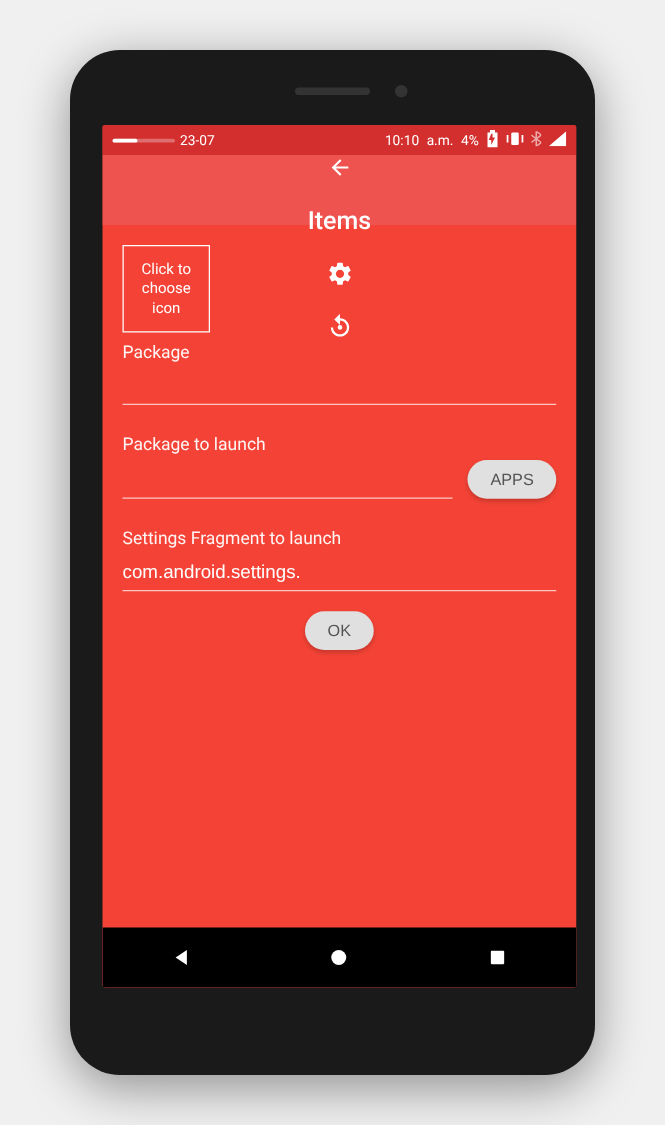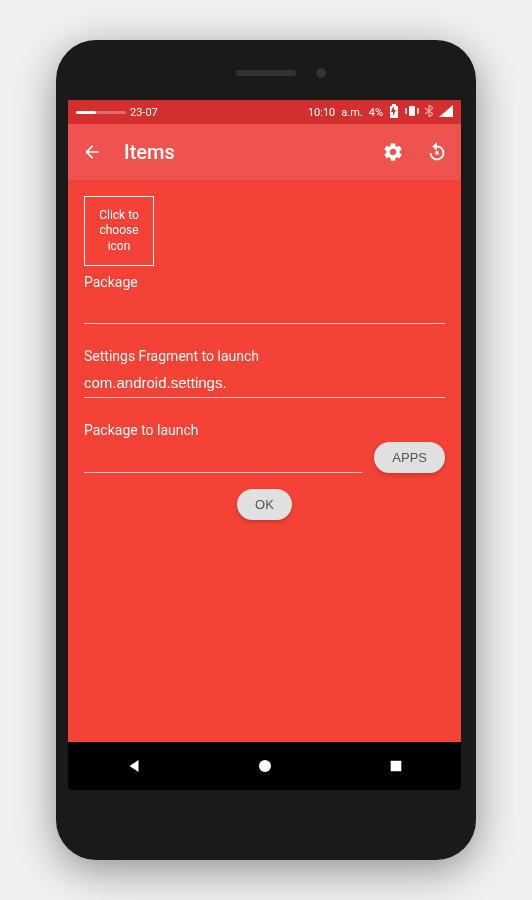--- a/index.html
+++ b/index.html
@@ -10,21 +10,21 @@
       font-family: Roboto, Arial, sans-serif;
       display: flex;
       align-items: center;
       justify-content: center;
     }
     .phone-frame {
       width: 420px;
       height: 820px;
       background: #1a1a1a;
       border-radius: 40px;
-      padding: 60px 15px 70px 12px;
+      padding: 60px 15px 70px 26px;
       position: relative;
       box-shadow: 0 10px 40px rgba(0,0,0,0.4);
     }
     .speaker {
       position: absolute;
       top: 30px;
       left: 50%;
       transform: translateX(-50%);
       width: 60px;
       height: 6px;
@@ -84,20 +84,21 @@
       border-radius: 2px;
     }
     .app-bar {
       height: 56px;
       background: #ef5350;
       display: flex;
       align-items: center;
       padding: 0 12px;
       gap: 20px;
       color: white;
+      flex-direction: column;
     }
     .app-bar-title {
       font-size: 20px;
       font-weight: 500;
       flex: 1;
     }
     .icon-btn {
       width: 24px;
       height: 24px;
       display: flex;
@@ -255,34 +256,34 @@
       <div class="top-row">
         <div class="icon-chooser">Click to choose icon</div>
       </div>
 
       <div>
         <div class="field-label">Package</div>
         <input class="field-input" value="" style="">
       </div>
 
       <div class="section">
-        <div class="field-label">Settings Fragment to launch</div>
-        <input class="field-input" value="com.android.settings." style="">
-      </div>
-
-      <div class="section">
         <div class="field-label">Package to launch</div>
         <div class="package-row">
           <div class="package-field">
             <input class="field-input" value="" style="">
           </div>
           <button class="pill-btn">APPS</button>
         </div>
       </div>
 
+      <div class="section">
+        <div class="field-label">Settings Fragment to launch</div>
+        <input class="field-input" value="com.android.settings." style="">
+      </div>
+
       <div class="ok-row">
         <button class="pill-btn">OK</button>
       </div>
     </div>
 
     <div class="nav-bar">
       <div class="nav-btn">
         <svg width="18" height="18" viewBox="0 0 24 24" fill="white">
             <path d="M18 4v16L6 12z"></path>
           </svg>

